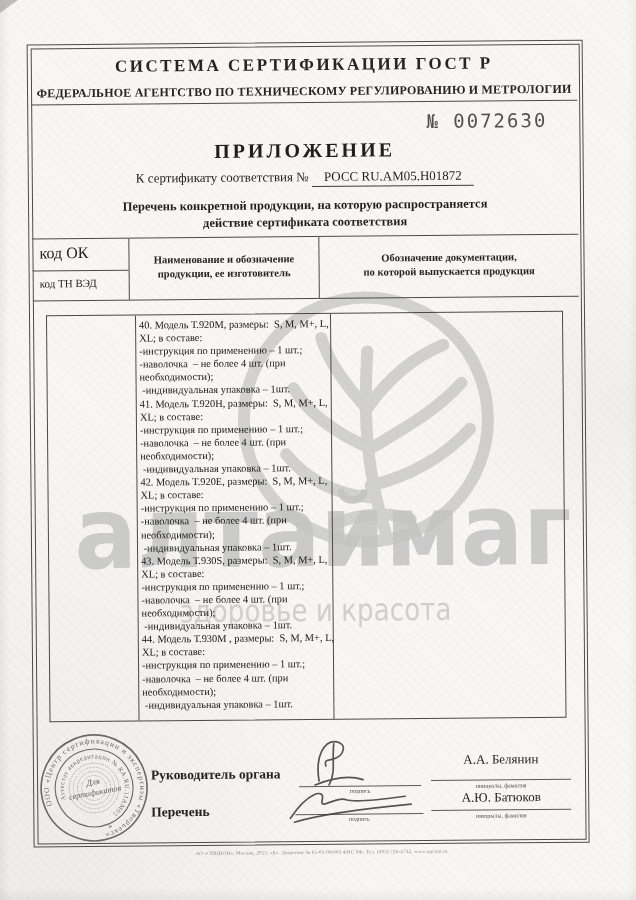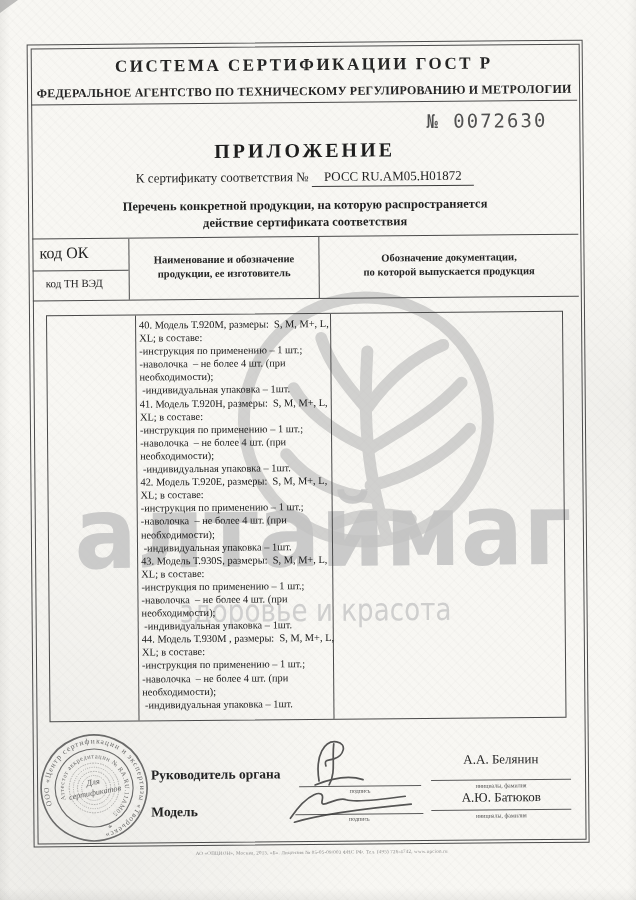--- a/index.html
+++ b/index.html
@@ -45,21 +45,21 @@
   .certline{position:absolute;left:34px;top:169px;width:546px;text-align:center;font-size:13px;color:#1f1f1f;}
   .certnum{display:inline-block;padding:0 12px 1px 12px;border-bottom:1px solid #3a3a3a;}
   .scope{position:absolute;left:34px;width:546px;text-align:center;font-size:12.5px;font-weight:bold;color:#1f1f1f;}
   .scope1{top:198px;} .scope2{top:215px;}
   .thead{position:absolute;left:34px;top:236px;width:546px;height:61px;
     border-top:1.2px solid #4a4a4a;border-bottom:1.2px solid #4a4a4a;}
   .th-v1{position:absolute;left:96px;top:0;width:1px;height:100%;background:#4a4a4a;}
   .th-v2{position:absolute;left:286px;top:0;width:1px;height:100%;background:#4a4a4a;}
   .th-hleft{position:absolute;left:0;top:31px;width:96px;height:1px;background:#4a4a4a;}
   .th-codeok{position:absolute;left:7px;top:5px;font-size:16px;color:#252525;}
-  .th-codetn{position:absolute;left:13px;top:38px;font-size:11px;color:#252525;}
+  .th-codetn{position:absolute;left:7px;top:38px;font-size:11px;color:#252525;}
   .th-mid{position:absolute;left:97px;top:15px;width:189px;text-align:center;
     font-size:10.6px;font-weight:bold;line-height:14px;color:#252525;}
   .th-right{position:absolute;left:287px;top:15px;width:259px;text-align:center;
     font-size:10.6px;font-weight:bold;line-height:14px;color:#252525;}
   .tbody{position:absolute;left:47px;top:313px;width:515px;height:405px;border:1.2px solid #4a4a4a;}
   .tb-v1{position:absolute;left:88px;top:0;width:1px;height:100%;background:#4a4a4a;}
   .tb-v2{position:absolute;left:283px;top:0;width:1px;height:100%;background:#4a4a4a;}
   .plist{position:absolute;left:92px;top:3px;width:190px;font-size:10.4px;line-height:13.1px;color:#181818;}
   .pline{white-space:pre;}
   .role{position:absolute;left:148px;font-size:13.5px;font-weight:bold;color:#222;}
@@ -182,21 +182,21 @@
             <div class="pline">XL; в составе:</div>
             <div class="pline">-инструкция по применению – 1 шт.;</div>
             <div class="pline">-наволочка  – не более 4 шт. (при</div>
             <div class="pline">необходимости);</div>
             <div class="pline"> -индивидуальная упаковка – 1шт.</div>
           </div>
         </div>
       </div>
 
       <div class="role role1">Руководитель органа</div>
-      <div class="role role2">Модель</div>
+      <div class="role role2">Перечень</div>
 
       <div class="line sigline1"></div>
       <div class="tinycap sigcap1">подпись</div>
       <div class="line sigline2"></div>
       <div class="tinycap sigcap2">подпись</div>
 
       <div class="name name1">А.А. Белянин</div>
       <div class="line nameline1"></div>
       <div class="tinycap namecap1">инициалы, фамилия</div>
       <div class="name name2">А.Ю. Батюков</div>

